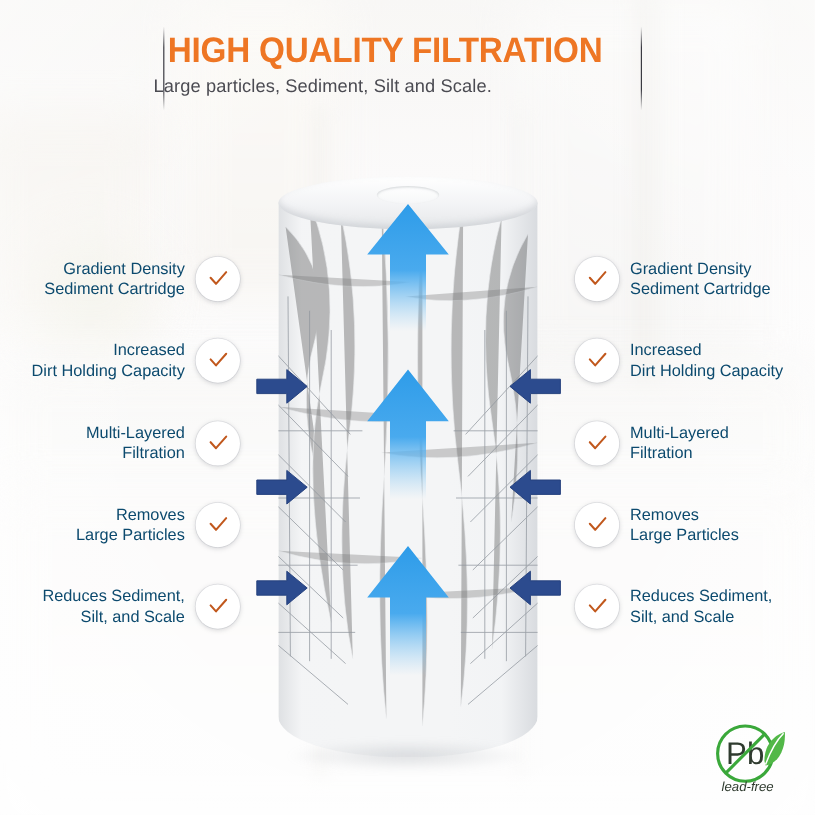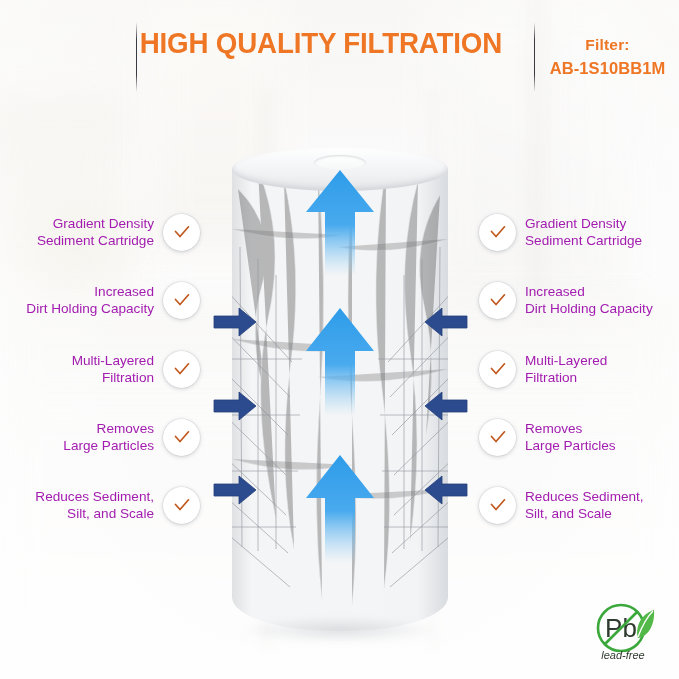--- a/index.html
+++ b/index.html
@@ -105,21 +105,21 @@
 
   
   .uparrow{position:absolute;z-index:3;}
   .sidearrow{position:absolute;z-index:4;}
 
   
   .features{position:absolute;inset:0;z-index:6;}
   .feat{position:absolute;display:flex;align-items:center;height:42px;}
   .feat.left{right:479px;flex-direction:row;justify-content:flex-end;}
   .feat.right{left:479px;flex-direction:row;justify-content:flex-start;}
-  .feat-text{font-size:13.6px;line-height:17.5px;color:#a21caf;white-space:nowrap;}
+  .feat-text{font-size:13.6px;line-height:17.5px;color:#0c4a6e;white-space:nowrap;}
   .feat.left .feat-text{text-align:right;margin-right:9px;}
   .feat.right .feat-text{text-align:left;margin-left:9px;}
   .tick{
     width:37px;height:37px;border-radius:50%;flex:0 0 37px;
     background:#ffffff;
     box-shadow:0 1px 4px rgba(120,125,135,.33),0 0 0 .6px rgba(210,212,216,.55);
     display:flex;align-items:center;justify-content:center;
   }
 
   
@@ -148,26 +148,23 @@
   </div>
 
   <div class="header">
 
     <div class="hdr-div left"></div>
     <div class="hdr-div right"></div>
 
 
     <div class="hdr-center">
       <div class="hdr-title">HIGH QUALITY FILTRATION</div>
-    </div>
-
-    <div class="hdr-right">
-      <div class="hdr-r1">Filter:</div>
-      <div class="hdr-r2">AB-1S10BB1M</div>
-    </div>
+      <div class="hdr-sub">Large particles, Sediment, Silt and Scale.</div>
+    </div>
+
   </div>
 
   <div class="cart">
     <div class="cart-body">
       <div class="cart-tex">
         <svg width="216" height="462" viewBox="0 0 216 462">
           <g stroke="#c9ccd1" stroke-width=".55" opacity=".5">
             <path d="M6 20 q40 40 24 96 q-16 56 6 120"></path>
             <path d="M26 0 q28 70 10 150 q-18 80 8 200"></path>
             <path d="M52 10 q20 90 6 190 q-12 100 4 180"></path>

